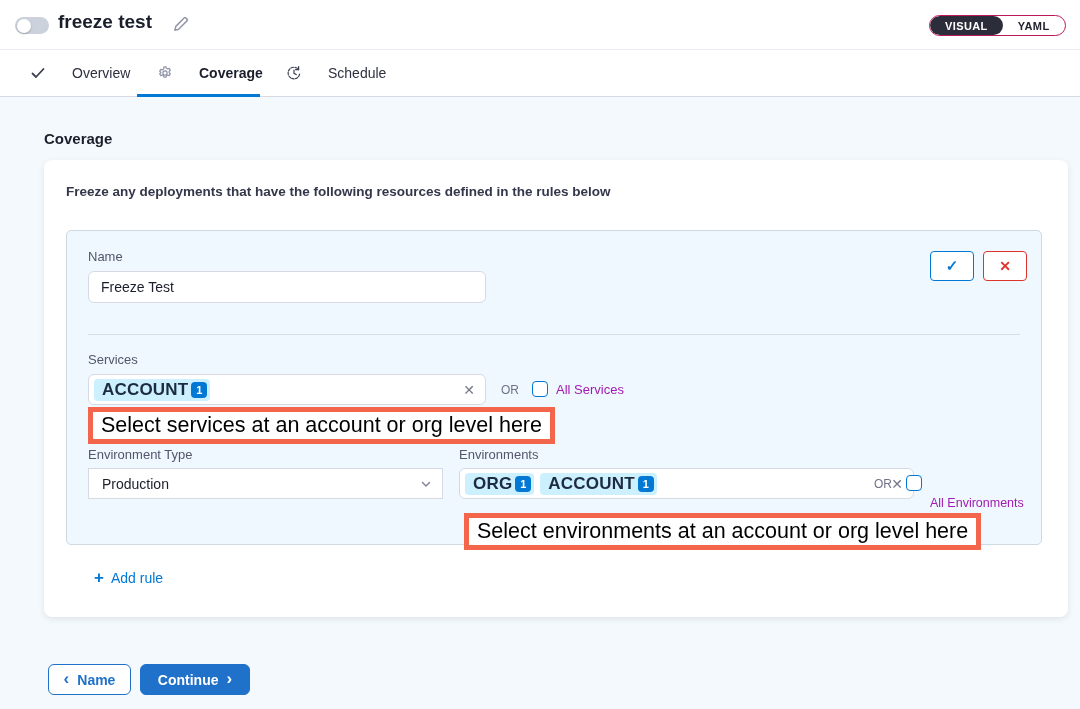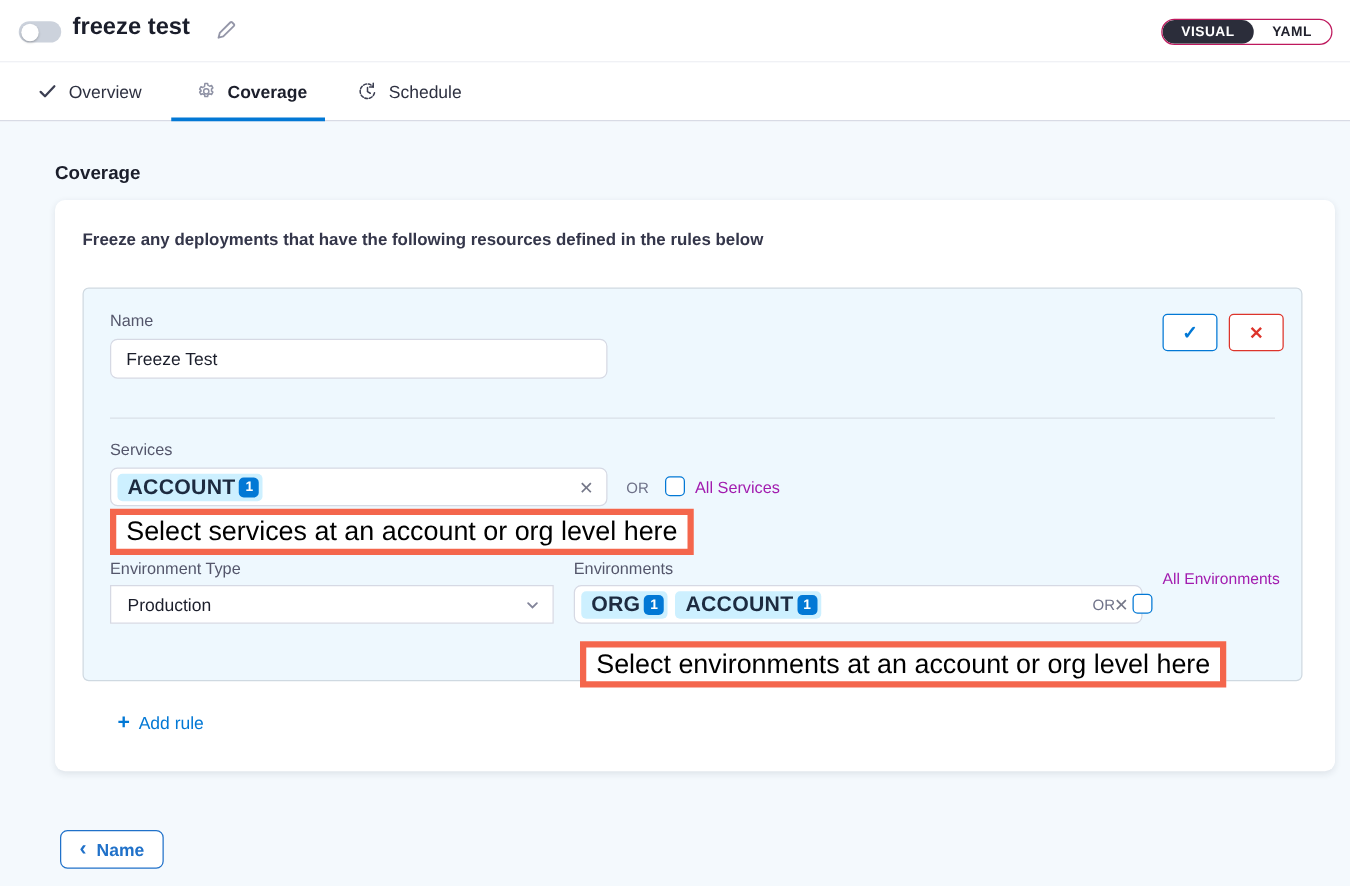--- a/index.html
+++ b/index.html
@@ -16,21 +16,21 @@
   .title { position:absolute; left:58px; top:11px; font-size:19px; font-weight:700; color:#1b1e2b; }
   .edit-ic { position:absolute; left:172px; top:15px; width:18px; height:18px; color:#9496a8; }
   .view-toggle { position:absolute; left:929px; top:15px; height:21px; display:flex; align-items:stretch;
                  border:1px solid #be185d; border-radius:11px; overflow:hidden; background:#fff; }
   .view-seg { display:flex; align-items:center; padding:0 15px; font-size:11px; font-weight:700;
               letter-spacing:.4px; color:#22232e; cursor:pointer; }
   .view-seg.sel { background:#2b2d3a; color:#fff; border-radius:10px; }
 
   
   .tabbar { position:absolute; left:0; top:50px; width:1080px; height:47px; background:#fff; border-bottom:1px solid #d8dbe5; }
-  .tab { position:absolute; top:0; height:46px; display:flex; align-items:center; gap:9px; cursor:pointer; }
+  .tab { position:absolute; top:0; height:46px; display:flex; align-items:center; gap:26px; cursor:pointer; }
   .tab .lbl { font-size:14px; color:#2d3040; }
   .tab.active .lbl { font-weight:700; color:#1b1e2b; }
   .tab-underline { position:absolute; left:137px; top:44px; width:123px; height:3px; background:#0278d5; }
   .ticon { width:16px; height:16px; display:block; }
 
   
   .page-heading { position:absolute; left:44px; top:130px; font-size:15px; font-weight:700; color:#1b1e2b; }
   .outer-card { position:absolute; left:44px; top:160px; width:1024px; height:457px; background:#fff;
                 border-radius:8px; box-shadow:0 2px 6px rgba(33,43,54,.10); }
   .card-desc { position:absolute; left:66px; top:184px; font-size:13.5px; font-weight:700; color:#34364a; }
@@ -173,27 +173,31 @@
       <span class="t-cnt">1</span>
     </div>
     <div class="tag">
       <span class="t-txt">ACCOUNT</span>
       <span class="t-cnt">1</span>
     </div>
     <span class="clear">✕</span>
   </div>
   <div class="or-lbl" style="left:874px; top:477px;">OR</div>
   <div class="cbox" style="left:906px; top:475px;"></div>
-  <div class="cbox-lbl" style="left:930px; top:456px; font-size:12.5px;text-align:right;">All Environments</div>
+  <div class="cbox-lbl" style="left:930px; top:496px; font-size:12.5px;text-align:right;">All Environments</div>
 
   <div class="annotation" style="left:464px; top:513px;">Select environments at an account or org level here</div>
 
   <div class="add-rule">
     <span class="plus">+</span>
     <span class="lbl">Add rule</span>
   </div>
 
   <div class="btn btn-back">
     <span class="chev">‹</span>
     <span>Name</span>
   </div>
+  <div class="btn btn-continue">
+    <span>Continue</span>
+    <span class="chev">›</span>
+  </div>
 
 </div>
 
 </body></html>

